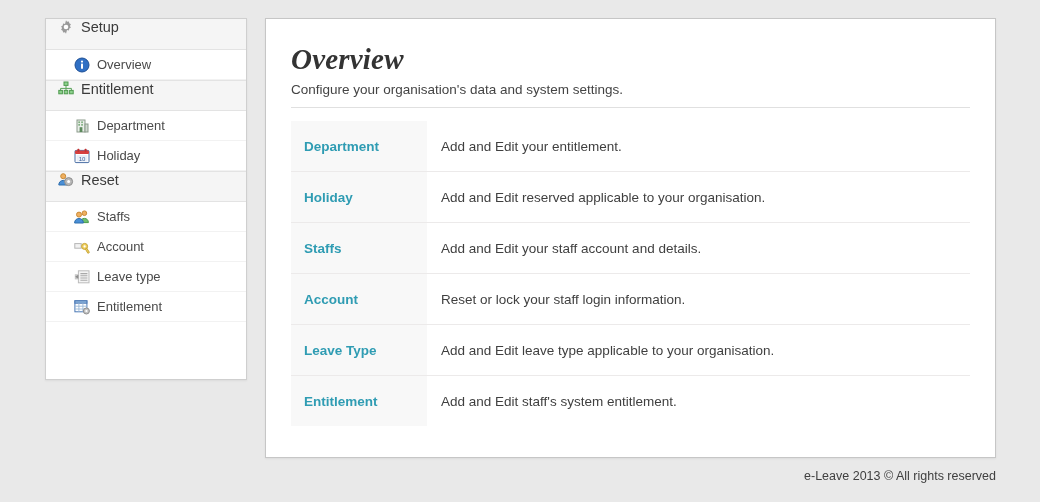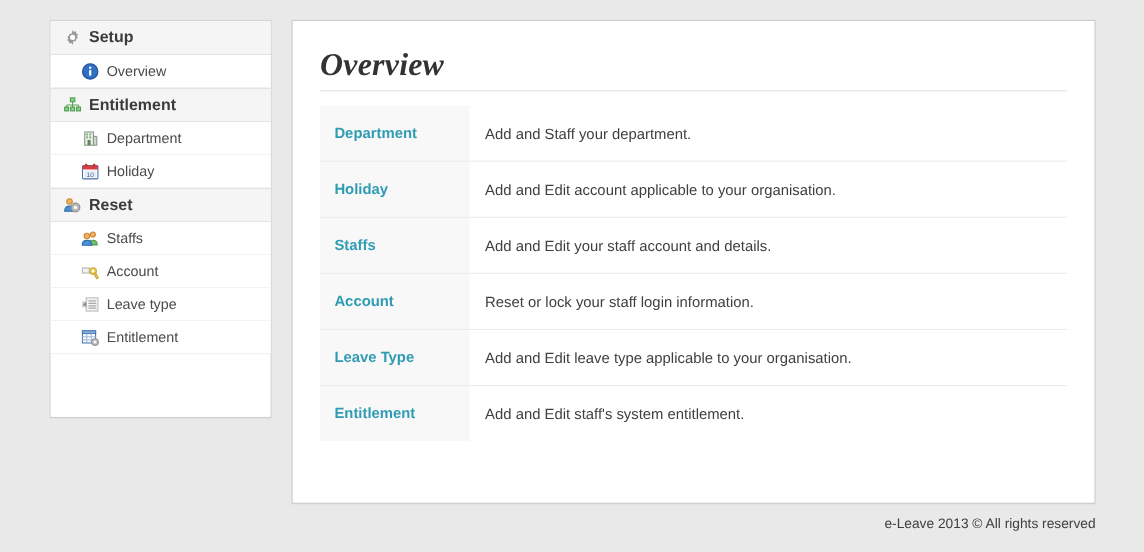--- a/index.html
+++ b/index.html
@@ -23,28 +23,27 @@
     width: 202px; height: 362px;
     background: #ffffff;
     border: 1px solid #cfcfcf;
     box-shadow: 0 1px 2px rgba(0,0,0,0.06);
     padding: 0;
   }
   .nav { list-style: none; margin: 0; padding: 0; }
 
   .nav-section {
     display: flex;
-    align-items: center;
     height: 31px;
     padding: 0 10px 0 12px;
     background: #f5f5f5;
     border-top: 1px solid #e3e3e3;
     border-bottom: 1px solid #e3e3e3;
     font-size: 14.5px;
-    font-weight: bold;
+    font-weight: normal;
     color: #3b3b3b;
     cursor: pointer;
   }
   .nav-section:first-child { border-top: none; }
 
   .nav-item {
     display: flex;
     align-items: center;
     height: 30px;
     padding: 0 10px 0 28px;
@@ -253,30 +252,31 @@
             </svg>
           </span>
           <span>Entitlement</span>
         </li>
       </ul>
   </div>
 
   <div id="main">
     <div id="main-inner">
       <h1 id="page-title">Overview</h1>
+      <p id="page-subtitle">Configure your organisation's data and system settings.</p>
       <hr id="title-rule">
       <table id="overview-table">
         <tbody id="overview-body">
             <tr>
               <td class="link-cell"><a>Department</a></td>
-              <td class="desc-cell">Add and Staff your department.</td>
+              <td class="desc-cell">Add and Edit your entitlement.</td>
             </tr>
             <tr>
               <td class="link-cell"><a>Holiday</a></td>
-              <td class="desc-cell">Add and Edit account applicable to your organisation.</td>
+              <td class="desc-cell">Add and Edit reserved applicable to your organisation.</td>
             </tr>
             <tr>
               <td class="link-cell"><a>Staffs</a></td>
               <td class="desc-cell">Add and Edit your staff account and details.</td>
             </tr>
             <tr>
               <td class="link-cell"><a>Account</a></td>
               <td class="desc-cell">Reset or lock your staff login information.</td>
             </tr>
             <tr>

